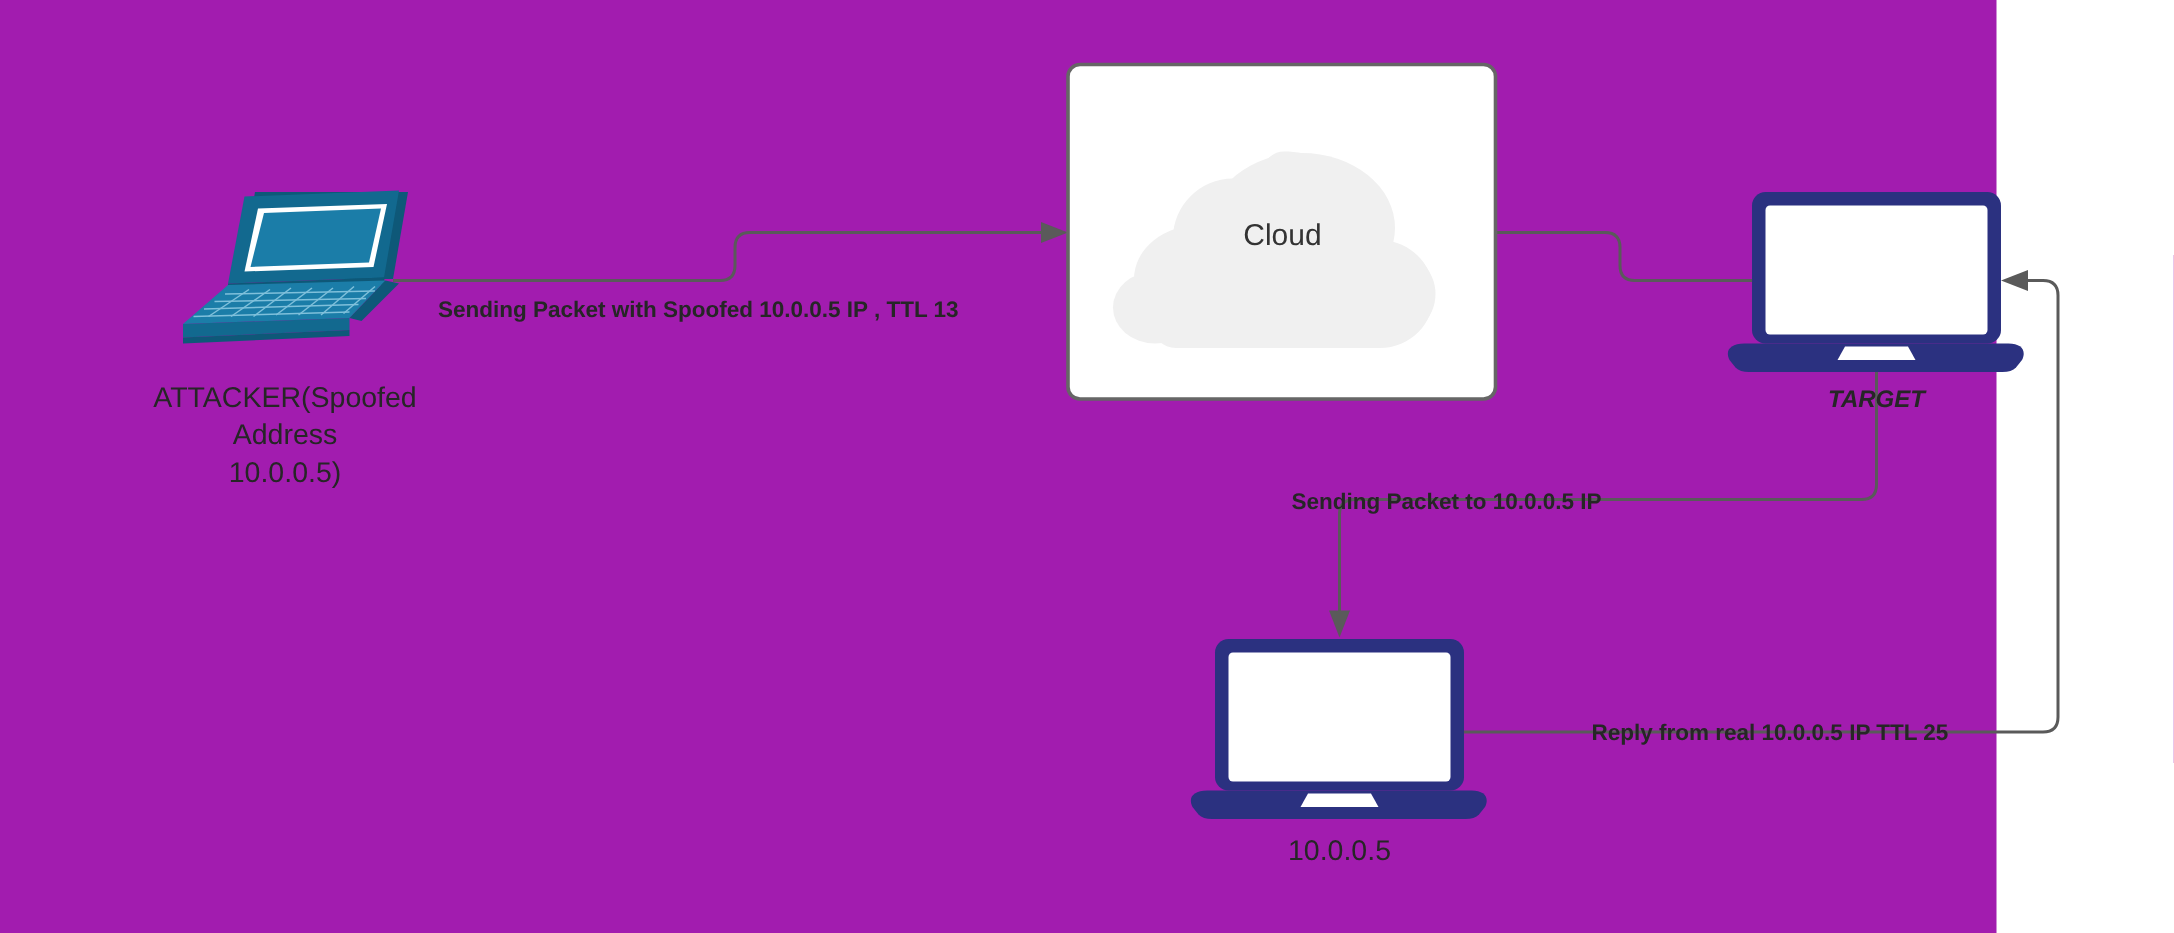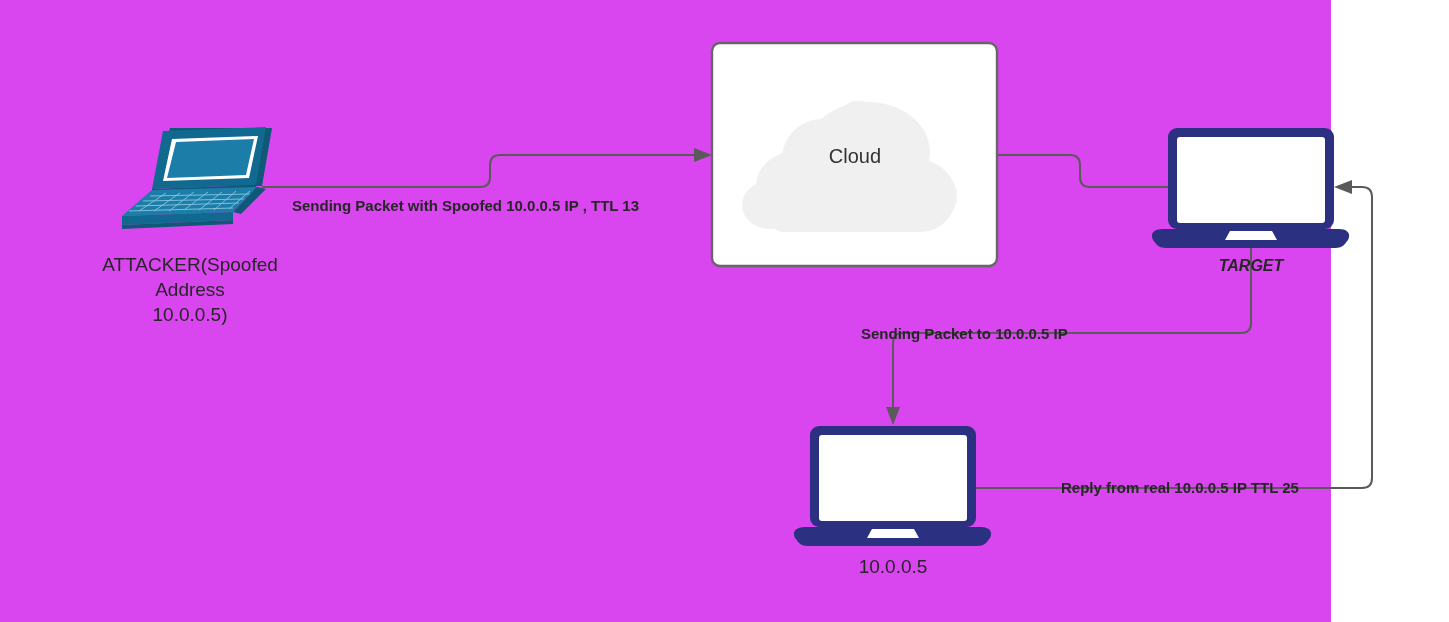--- a/index.html
+++ b/index.html
@@ -10,21 +10,21 @@
   body {
     width: 1449px;
     height: 622px;
     font-family: "Liberation Sans", sans-serif;
     overflow: hidden;
   }
   #diagram-canvas {
     position: relative;
     width: 1331px;
     height: 622px;
-    background: #d946ef;
+    background: #a21caf;
   }
   svg#diagram-svg {
     position: absolute;
     top: 0;
     left: 0;
     width: 1449px;
     height: 622px;
   }
   .edge-line {
     fill: none;

